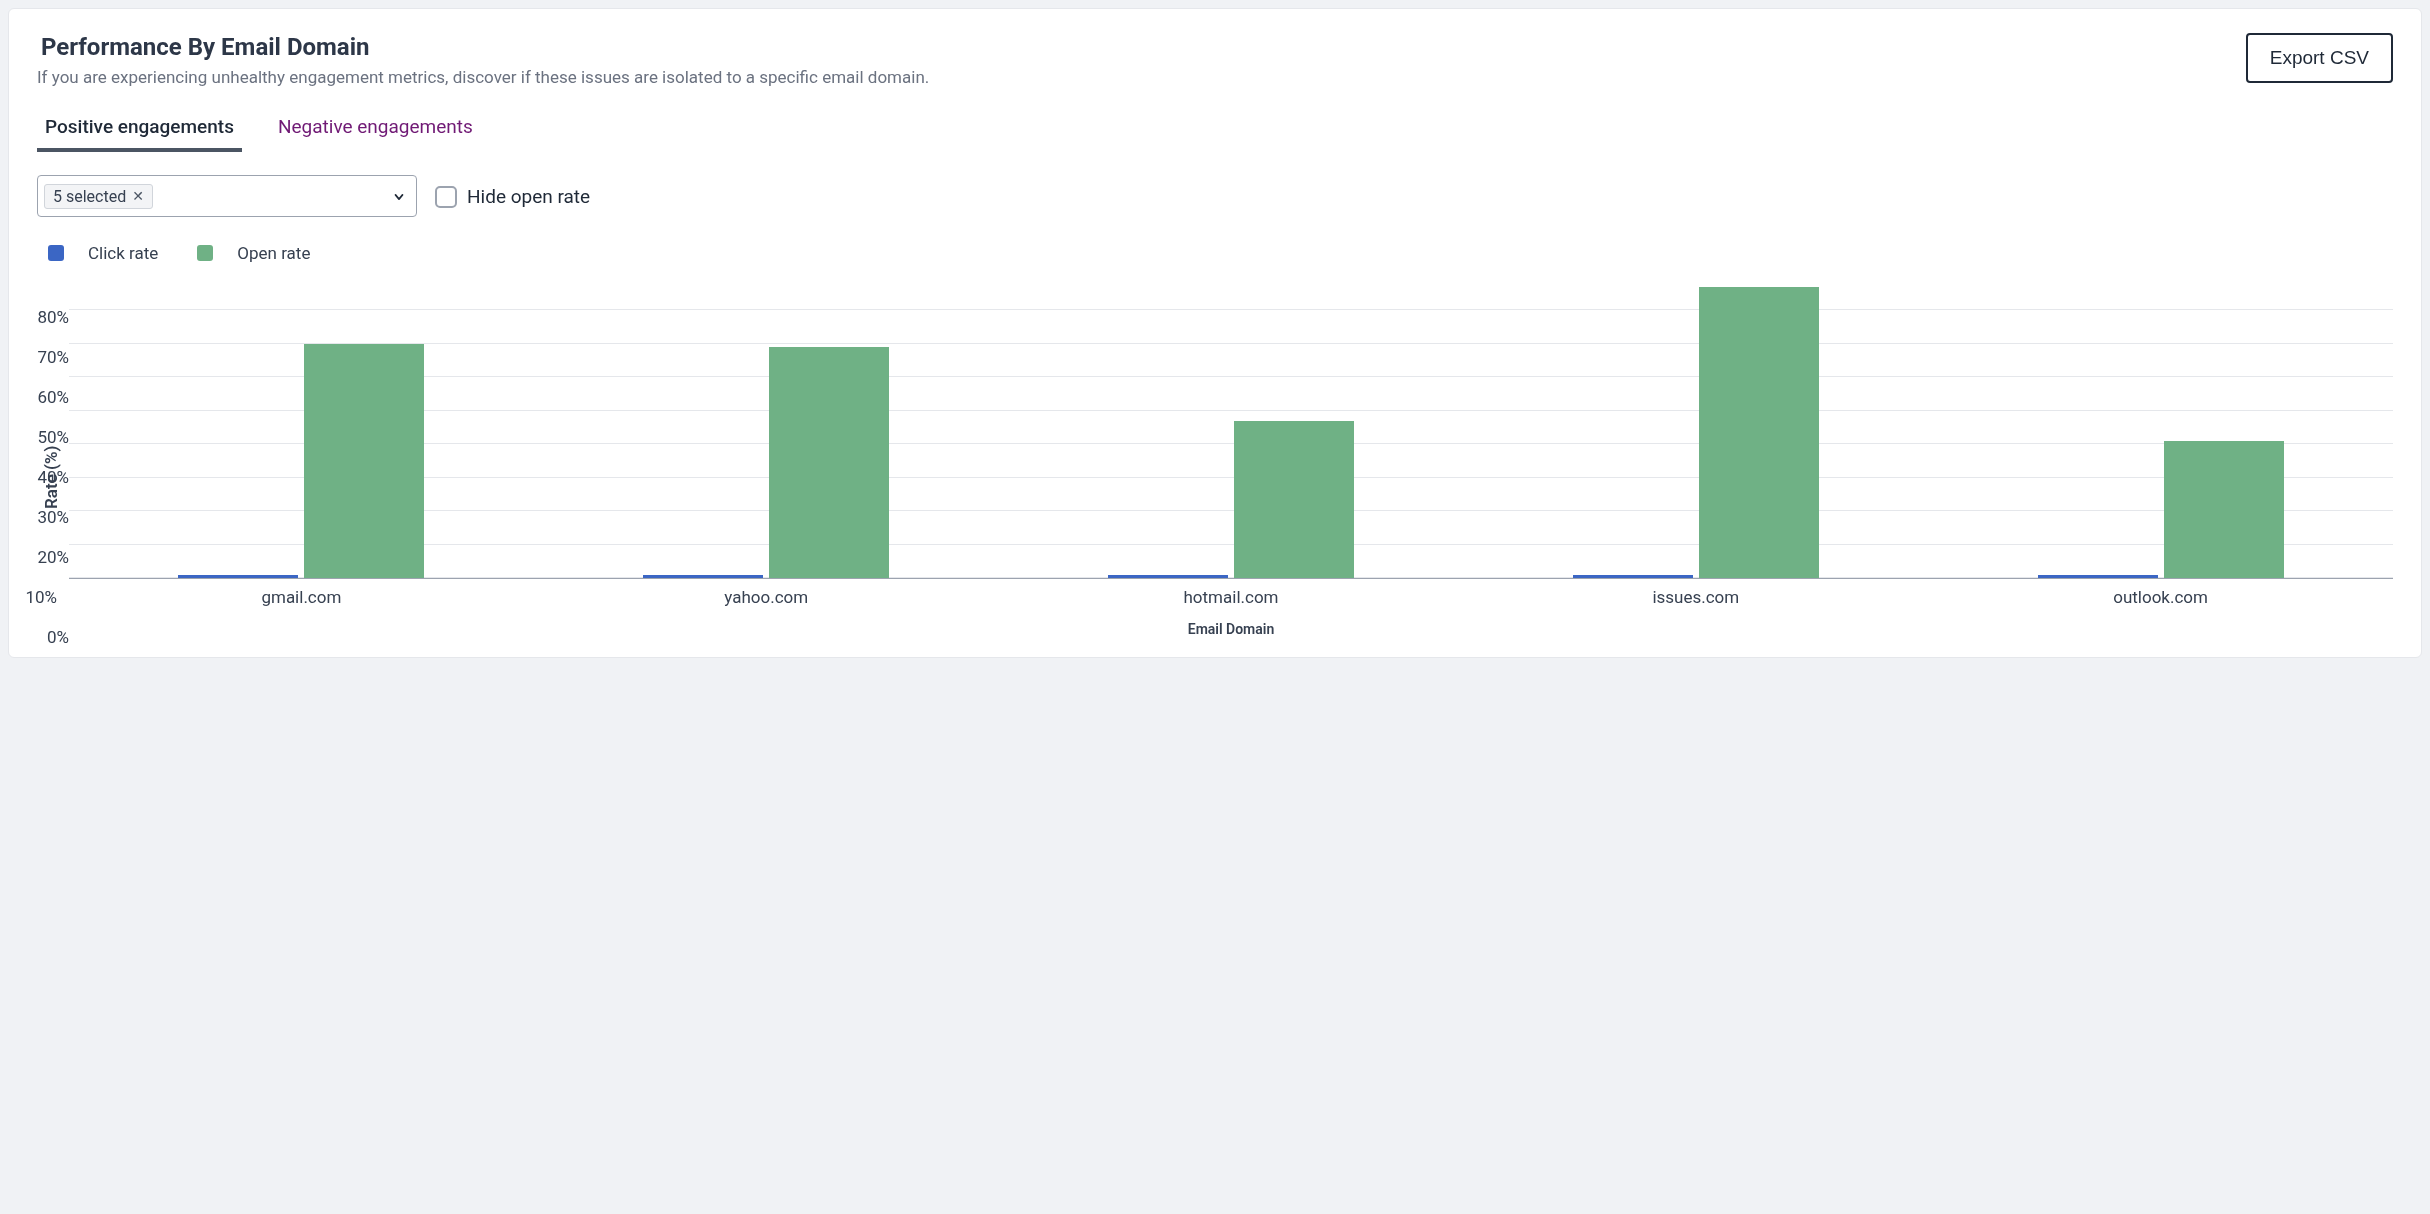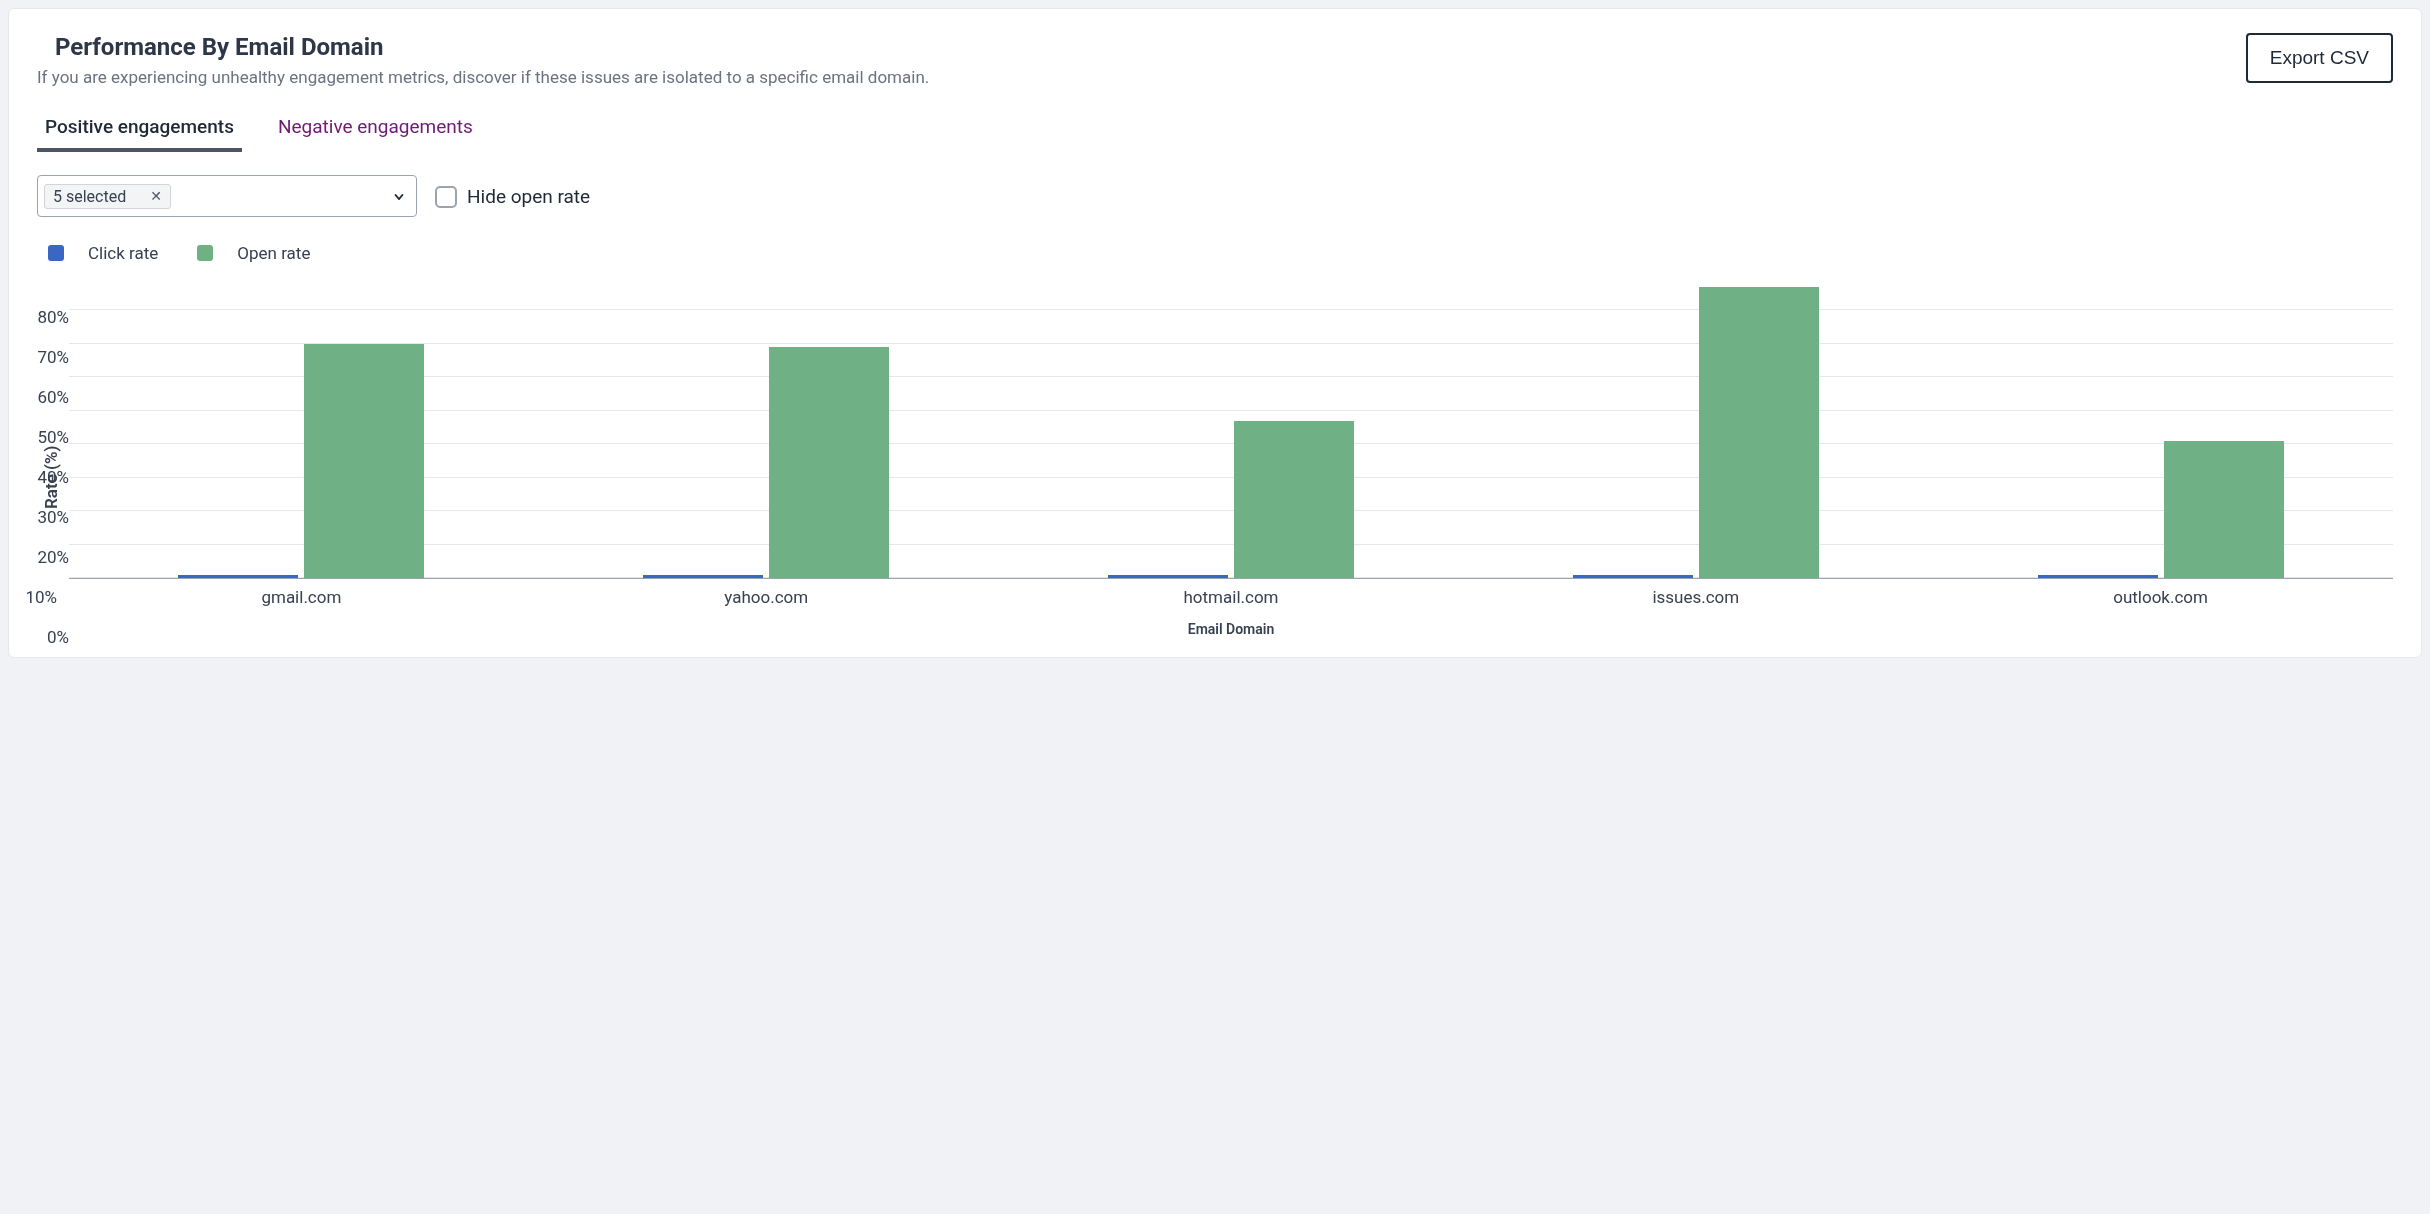--- a/index.html
+++ b/index.html
@@ -19,21 +19,21 @@
   .header-row {
     display: flex;
     justify-content: space-between;
     align-items: flex-start;
     gap: 20px;
   }
   .title {
     font-size: 24px;
     font-weight: 700;
     color: #2d3748;
-    margin: 0 0 6px 18px;
+    margin: 0 0 6px 4px;
   }
   .subtitle {
     font-size: 17px;
     color: #6b7280;
     margin: 0;
   }
   .export-btn {
     background: #fff;
     border: 2px solid #1f2937;
     border-radius: 4px;
@@ -75,21 +75,21 @@
     border: 1px solid #9ca3af;
     border-radius: 4px;
     width: 380px;
     height: 42px;
     padding: 0 10px 0 6px;
     cursor: pointer;
   }
   .chip {
     display: inline-flex;
     align-items: center;
-    gap: 24px;
+    gap: 6px;
     background: #f3f4f6;
     border: 1px solid #d1d5db;
     border-radius: 3px;
     padding: 2px 8px;
     font-size: 16px;
     color: #374151;
   }
   .chip .x { font-size: 14px; color: #4b5563; cursor: pointer; }
   .chevron {
     width: 14px; height: 14px;

